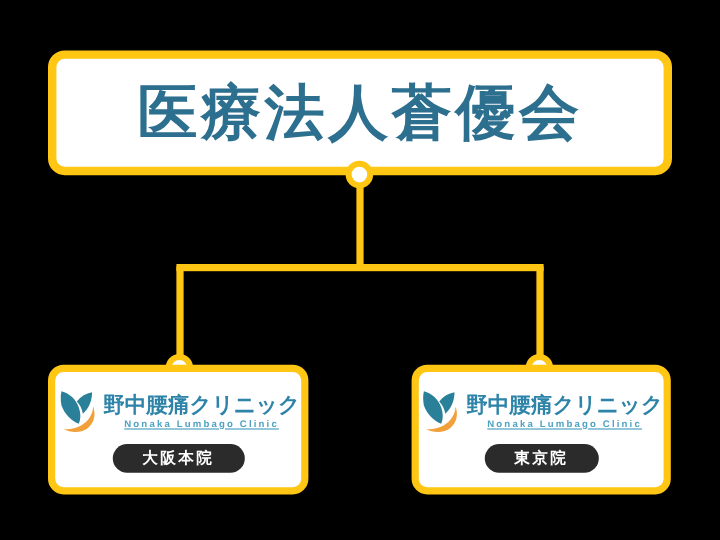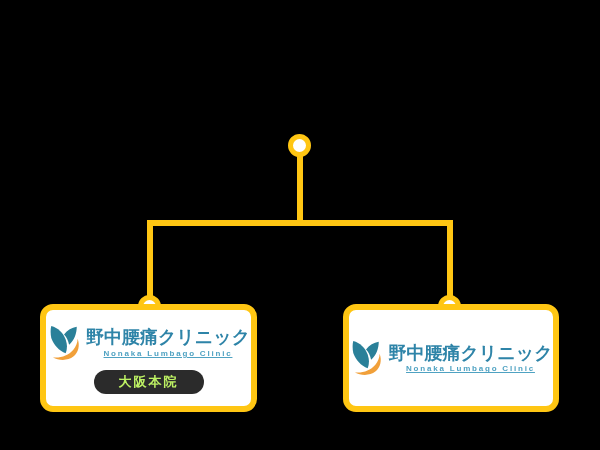--- a/index.html
+++ b/index.html
@@ -50,35 +50,38 @@
   .logo-text{display:flex;flex-direction:column;align-items:center;}
   .clinic-name{
     color:var(--clinicBlue);font-size:18px;font-weight:700;
     white-space:nowrap;letter-spacing:0px;line-height:1.15;
   }
   .clinic-name-en{
     color:var(--clinicBlueLight);font-size:8px;font-weight:700;
     letter-spacing:1.8px;white-space:nowrap;margin-top:1px;text-decoration:underline;
   }
   .branch-badge{
-    margin-top:7px;background:var(--badgeBg);color:#bef264;
+    margin-top:7px;background:var(--badgeBg);color:#ffffff;
     font-size:13px;font-weight:700;letter-spacing:2px;
     padding:3px 25px;border-radius:13px;white-space:nowrap;
   }
 </style>
 </head>
 <body>
 
 <div class="stage">
 
   <div class="line line-v-top"></div>
   <div class="line line-h"></div>
   <div class="line line-v-left"></div>
   <div class="line line-v-right"></div>
 
+  <div class="org-box">
+    <div class="org-title">医療法人蒼優会</div>
+  </div>
 
   <div class="dot dot-top"></div>
   <div class="dot dot-left"></div>
   <div class="dot dot-right"></div>
 
   <div class="clinic-card left">
     <div class="logo-row">
       <svg class="logo-mark" viewBox="0 0 40 46" aria-hidden="true">
         <path fill="#2a8099" d="M5 3 C13 5 19 11 22 19 C24 25 24 30 22 35 C14 32 8 25 5 17 C4 12 4 7 5 3 Z"></path>
         <path fill="#2a8099" d="M35 4 C35 12 32 20 26 25 C25 20 23 16 20 13 C24 8 29 5 35 4 Z"></path>
@@ -97,15 +100,16 @@
       <svg class="logo-mark" viewBox="0 0 40 46" aria-hidden="true">
         <path fill="#2a8099" d="M5 3 C13 5 19 11 22 19 C24 25 24 30 22 35 C14 32 8 25 5 17 C4 12 4 7 5 3 Z"></path>
         <path fill="#2a8099" d="M35 4 C35 12 32 20 26 25 C25 20 23 16 20 13 C24 8 29 5 35 4 Z"></path>
         <path fill="#f1a03a" d="M7 40 C16 41 25 38 31 31 C34 27 36 23 36 18 C39 26 37 34 31 39 C25 44 14 44 7 40 Z"></path>
       </svg>
       <div class="logo-text">
         <div class="clinic-name">野中腰痛クリニック</div>
         <div class="clinic-name-en">Nonaka Lumbago Clinic</div>
       </div>
     </div>
+    <div class="branch-badge">東京院</div>
   </div>
 
 </div>
 
 </body></html>

